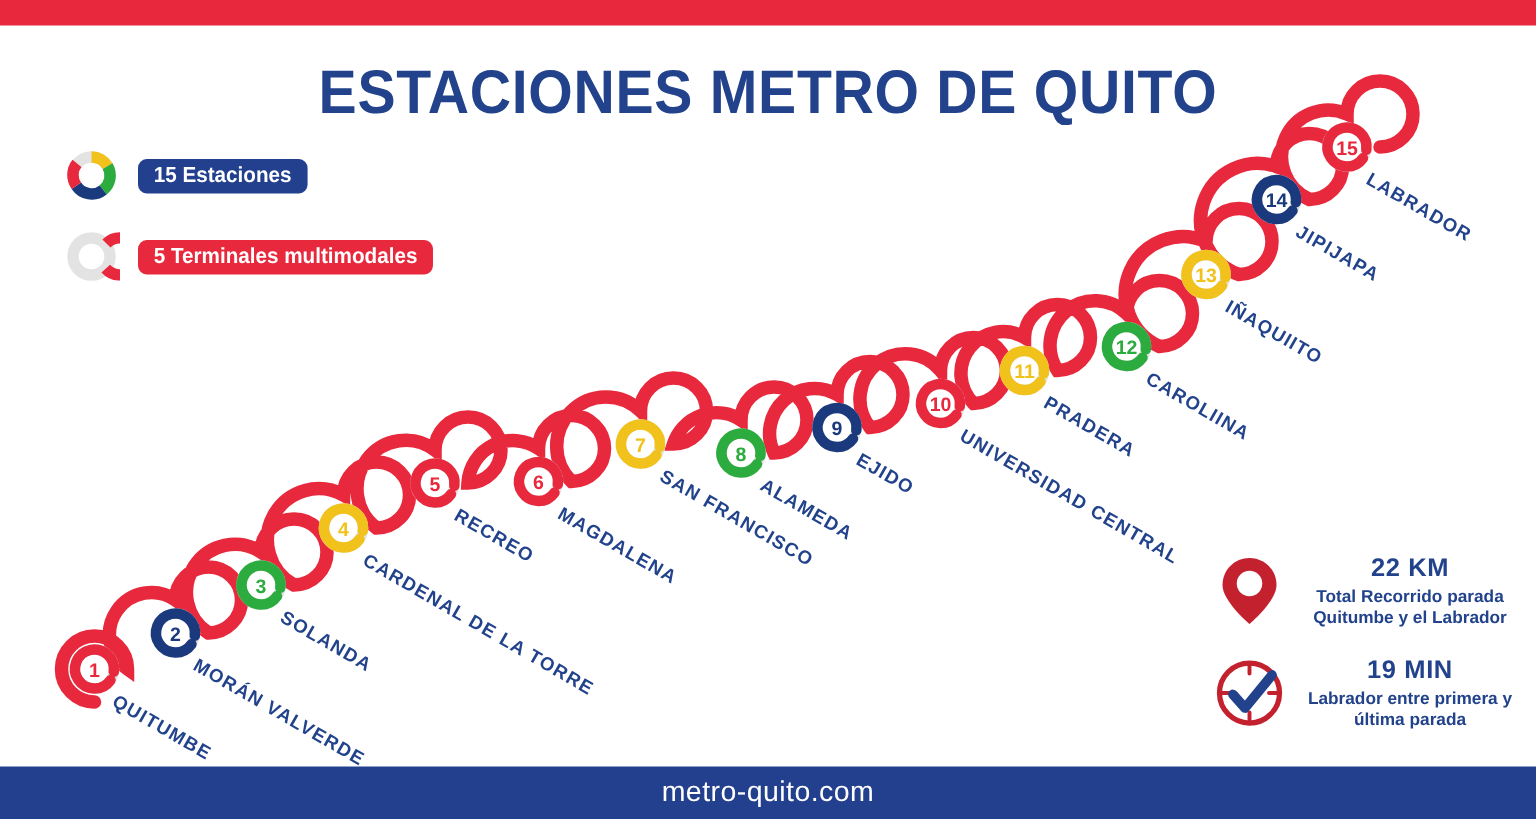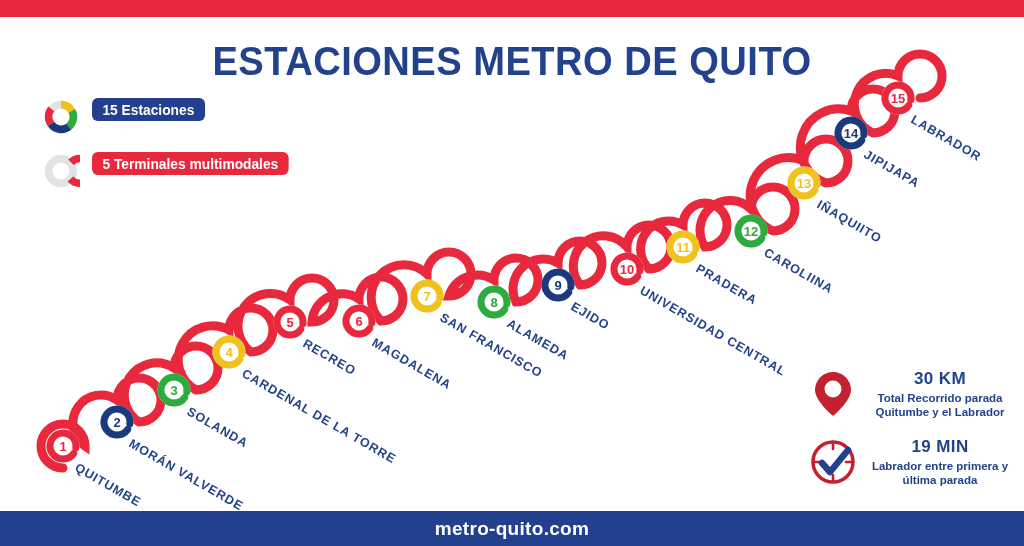--- a/index.html
+++ b/index.html
@@ -25,21 +25,21 @@
     width: 1024px; height: 17px;
     background: #e8283c;
   }
   .footerbar {
     position: absolute;
     left: 0; top: 511px;
     width: 1024px; height: 35px;
     background: #23408e;
     color: #ffffff;
     font-size: 19px;
-    font-weight: bold;
+    font-weight: normal;
     letter-spacing: .3px;
     display: flex;
     align-items: center;
     justify-content: center;
   }
 
   
   .title {
     position: absolute;
     left: 0; top: 38px;
@@ -49,21 +49,21 @@
     font-size: 41px;
     font-weight: bold;
     letter-spacing: .5px;
     transform: scaleX(.93);
   }
 
   
   .legend { position: absolute; left: 42px; top: 98px; }
   .legend-row {
     display: flex;
-    align-items: flex-start;
+    align-items: center;
     margin-bottom: 16px;
   }
   .legend-icon {
     width: 38px; height: 38px;
     margin-right: 12px;
     flex: none;
   }
   .legend-pill {
     height: 23px;
     border-radius: 6px;
@@ -287,21 +287,21 @@
   </svg>
 
   <div class="stats">
 
     <div class="stat-row">
       <svg class="stat-icon" viewBox="0 0 54 56">
         <path d="M27 6 C17 6 9 14 9 24 C9 35 27 50 27 50 C27 50 45 35 45 24 C45 14 37 6 27 6 Z" fill="#c4212f"></path>
         <circle cx="27" cy="23" r="8.5" fill="#ffffff"></circle>
       </svg>
       <div class="stat-text">
-        <div class="stat-value">30 KM</div>
+        <div class="stat-value">22 KM</div>
         <div class="stat-desc">Total Recorrido parada Quitumbe y el Labrador</div>
       </div>
     </div>
 
     <div class="stat-row">
       <svg class="stat-icon" viewBox="0 0 54 56">
         <circle cx="27" cy="28" r="20" fill="none" stroke="#c4212f" stroke-width="3.5"></circle>
         <g stroke="#c4212f" stroke-width="2.6" stroke-linecap="round">
           <line x1="27" y1="10" x2="27" y2="15"></line>
           <line x1="27" y1="41" x2="27" y2="46"></line>

